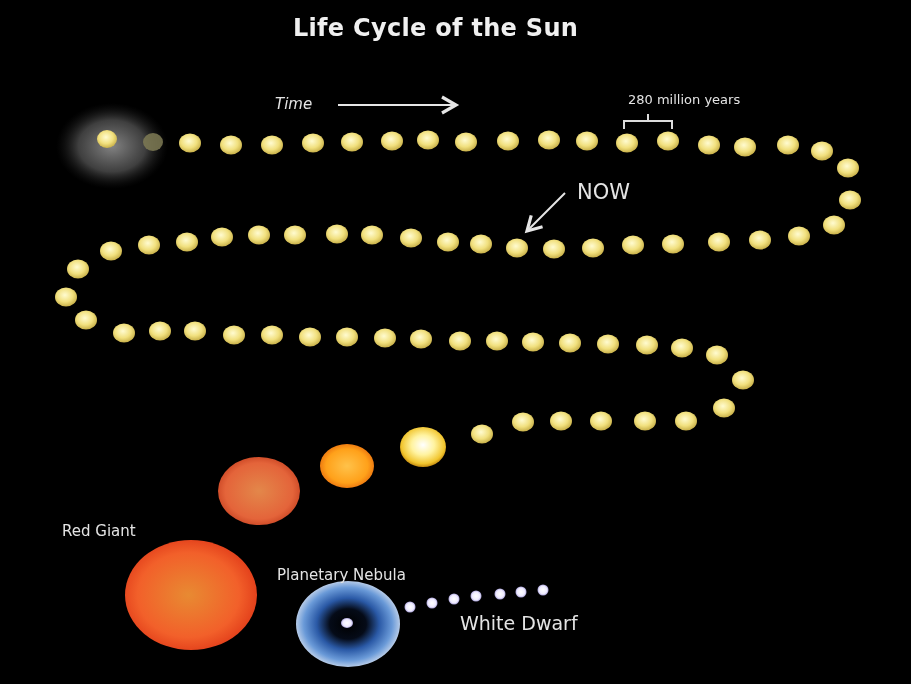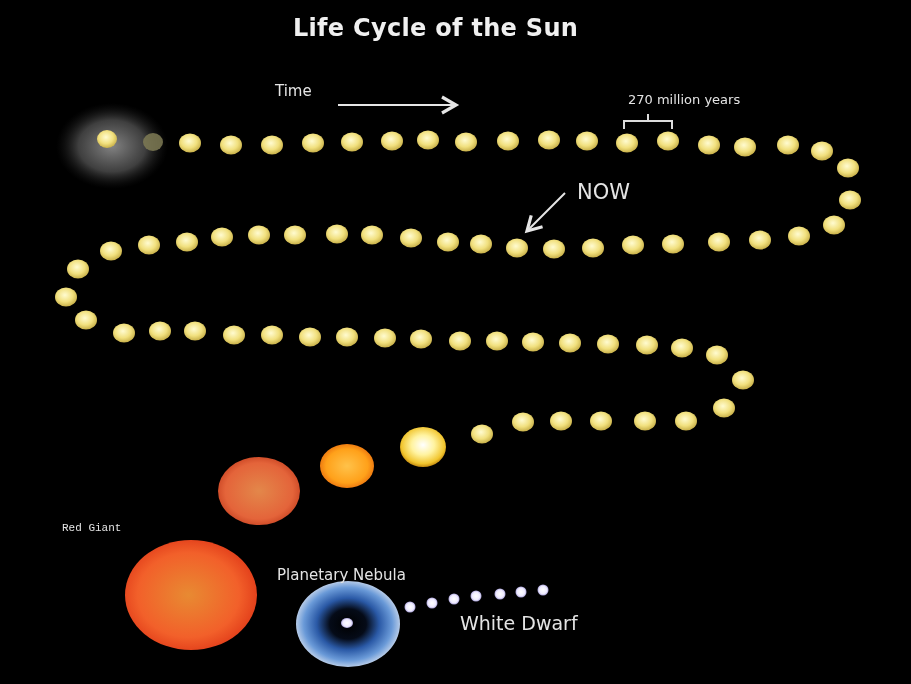--- a/index.html
+++ b/index.html
@@ -1,24 +1,24 @@
 <!DOCTYPE html>
 <html><head>
   <meta charset="utf-8">
   <style>
     html, body { margin:0; padding:0; background:#000; }
     body { width:911px; height:684px; position:relative; overflow:hidden; font-family:"Liberation Sans", "DejaVu Sans", sans-serif; color:#e6e6e6; }
     #stage { position:absolute; left:0; top:0; width:911px; height:684px; background:#000; }
     .label { position:absolute; white-space:nowrap; color:#e4e4e4; font-family:"DejaVu Sans", sans-serif; }
     #title { left:293px; top:14px; font-size:24px; font-weight:bold; color:#f0f0f0; letter-spacing:0.3px; }
-    #time-label { left:275px; top:82px; font-size:15px; }
+    #time-label { left:275px; top:95px; font-size:15px;font-style:italic; }
     #gmc-label { left:8px; top:180px; font-size:15px; }
     #scale-label { left:628px; top:92px; font-size:13px; }
     #now-label { left:577px; top:180px; font-size:21px; }
-    #rg-label { left:62px; top:522px; font-size:11px;font-family:Liberation Mono, monospace; }
+    #rg-label { left:62px; top:522px; font-size:15px; }
     #pn-label { left:277px; top:566px; font-size:15px; }
     #wd-label { left:460px; top:612px; font-size:19px; }
     svg { position:absolute; left:0; top:0; }
   </style>
 </head>
 <body>
 
 <div id="stage">
 
   <svg width="911" height="684" viewBox="0 0 911 684">
@@ -169,18 +169,18 @@
         <circle cx="454" cy="599" r="5.5" fill="url(#gWhite)"></circle>
         <circle cx="476" cy="596" r="5.5" fill="url(#gWhite)"></circle>
         <circle cx="500" cy="594" r="5.5" fill="url(#gWhite)"></circle>
         <circle cx="521" cy="592" r="5.5" fill="url(#gWhite)"></circle>
         <circle cx="543" cy="590" r="5.5" fill="url(#gWhite)"></circle>
       </g>
   </svg>
 
   <div id="title" class="label">Life Cycle of the Sun</div>
   <div id="time-label" class="label">Time</div>
-  <div id="scale-label" class="label">270 million years</div>
+  <div id="scale-label" class="label">280 million years</div>
   <div id="now-label" class="label">NOW</div>
   <div id="rg-label" class="label">Red Giant</div>
   <div id="pn-label" class="label">Planetary Nebula</div>
   <div id="wd-label" class="label">White Dwarf</div>
 </div>
 
 </body></html>

